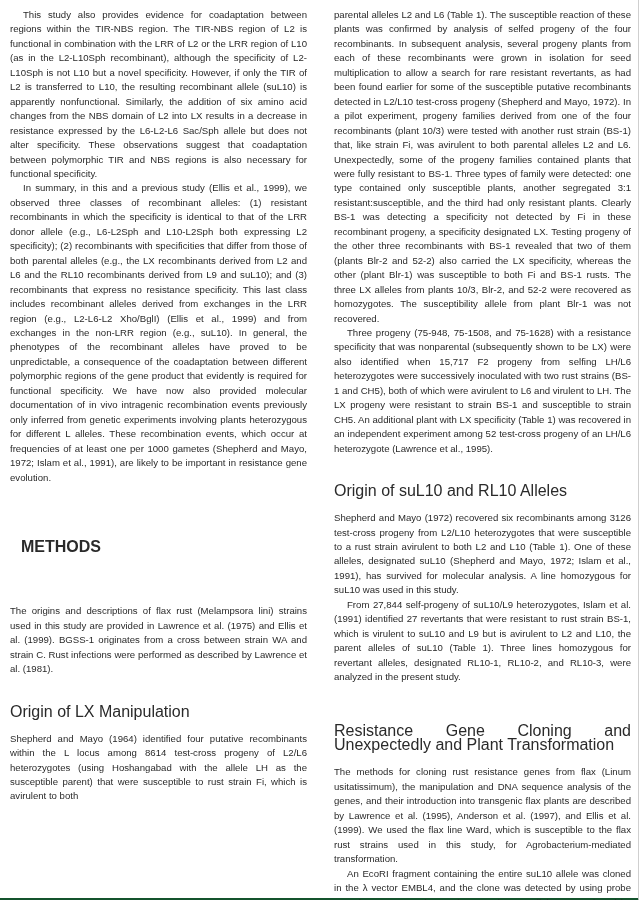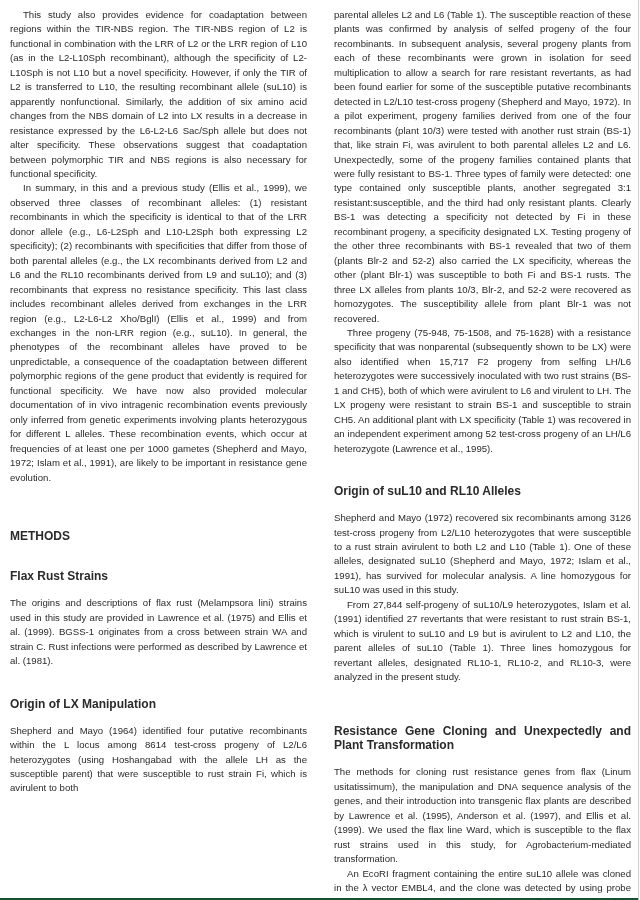--- a/index.html
+++ b/index.html
@@ -6,37 +6,36 @@
   body { width:640px; height:900px; overflow:hidden; position:relative;
          font-family:"Liberation Sans", sans-serif; color:#2a2a2a; }
   .page { position:absolute; left:0; top:0; width:638px; height:898px;
           border-right:1px solid #cfcfcf; border-bottom:7px solid #14532d; }
   .col { position:absolute; top:8px; width:297px; font-size:9.6px; line-height:14.45px;
          text-align:justify; hyphens:auto; }
   .col.left { left:10px; }
   .col.right { left:334px; }
   p { margin:0; }
   p.ind { text-indent:13px; }
-  .h1 { font-weight:bold; font-size:12px; margin:0; }
-  .h2 { font-weight:bold; font-size:12px; margin:0; line-height:14px; }
+  .h1 { font-weight:bold; font-size:16px; margin:11px; }
+  .h2 { font-weight:normal; font-size:16px; margin:0; line-height:14px; }
 </style>
 </head>
 <body>
 
 <div class="page">
 
   <div class="col left">
     <p class="ind">This study also provides evidence for coadaptation between regions within the TIR-NBS region. The TIR-NBS region of L2 is functional in combination with the LRR of L2 or the LRR region of L10 (as in the L2-L10Sph recombinant), although the specificity of L2-L10Sph is not L10 but a novel specificity. However, if only the TIR of L2 is transferred to L10, the resulting recombinant allele (suL10) is apparently nonfunctional. Similarly, the addition of six amino acid changes from the NBS domain of L2 into LX results in a decrease in resistance expressed by the L6-L2-L6 Sac/Sph allele but does not alter specificity. These observations suggest that coadaptation between polymorphic TIR and NBS regions is also necessary for functional specificity.</p>
     <p class="ind">In summary, in this and a previous study (Ellis et al., 1999), we observed three classes of recombinant alleles: (1) resistant recombinants in which the specificity is identical to that of the LRR donor allele (e.g., L6-L2Sph and L10-L2Sph both expressing L2 specificity); (2) recombinants with specificities that differ from those of both parental alleles (e.g., the LX recombinants derived from L2 and L6 and the RL10 recombinants derived from L9 and suL10); and (3) recombinants that express no resistance specificity. This last class includes recombinant alleles derived from exchanges in the LRR region (e.g., L2-L6-L2 Xho/BglI) (Ellis et al., 1999) and from exchanges in the non-LRR region (e.g., suL10). In general, the phenotypes of the recombinant alleles have proved to be unpredictable, a consequence of the coadaptation between different polymorphic regions of the gene product that evidently is required for functional specificity. We have now also provided molecular documentation of in vivo intragenic recombination events previously only inferred from genetic experiments involving plants heterozygous for different L alleles. These recombination events, which occur at frequencies of at least one per 1000 gametes (Shepherd and Mayo, 1972; Islam et al., 1991), are likely to be important in resistance gene evolution.</p>
 
     <div style="height:44px"></div>
     <p class="h1">METHODS</p>
 
     <div style="height:26px"></div>
-    <p class="h2">Flax Rust Strains</p>
     <div style="height:13px"></div>
     <p>The origins and descriptions of flax rust (Melampsora lini) strains used in this study are provided in Lawrence et al. (1975) and Ellis et al. (1999). BGSS-1 originates from a cross between strain WA and strain C. Rust infections were performed as described by Lawrence et al. (1981).</p>
 
     <div style="height:28px"></div>
     <p class="h2">Origin of LX Manipulation</p>
     <div style="height:13px"></div>
     <p>Shepherd and Mayo (1964) identified four putative recombinants within the L locus among 8614 test-cross progeny of L2/L6 heterozygotes (using Hoshangabad with the allele LH as the susceptible parent) that were susceptible to rust strain Fi, which is avirulent to both</p>
   </div>
 
   <div class="col right">

